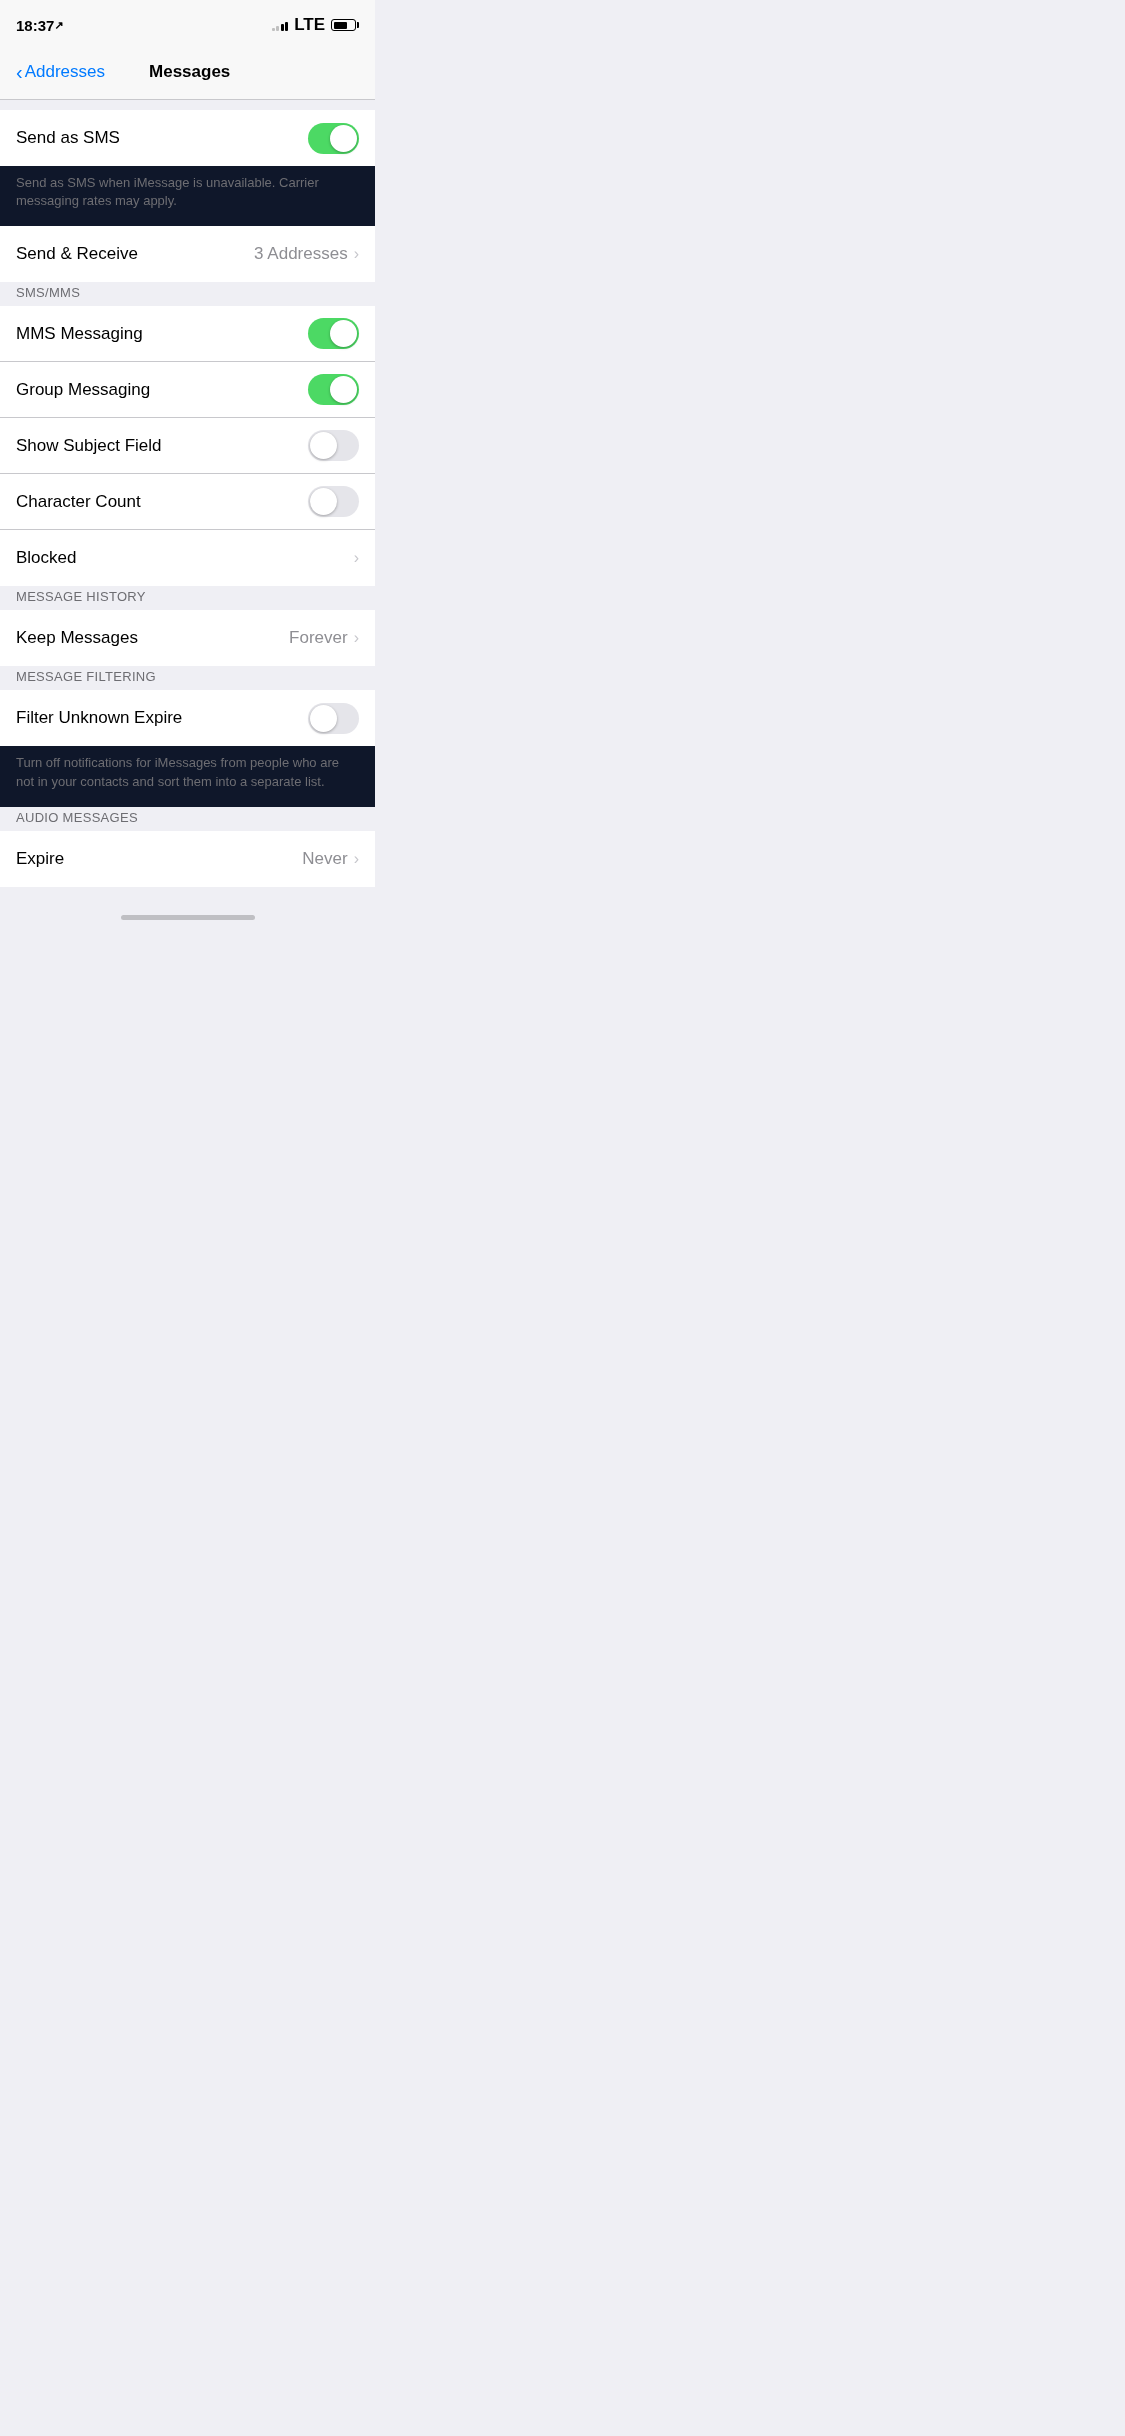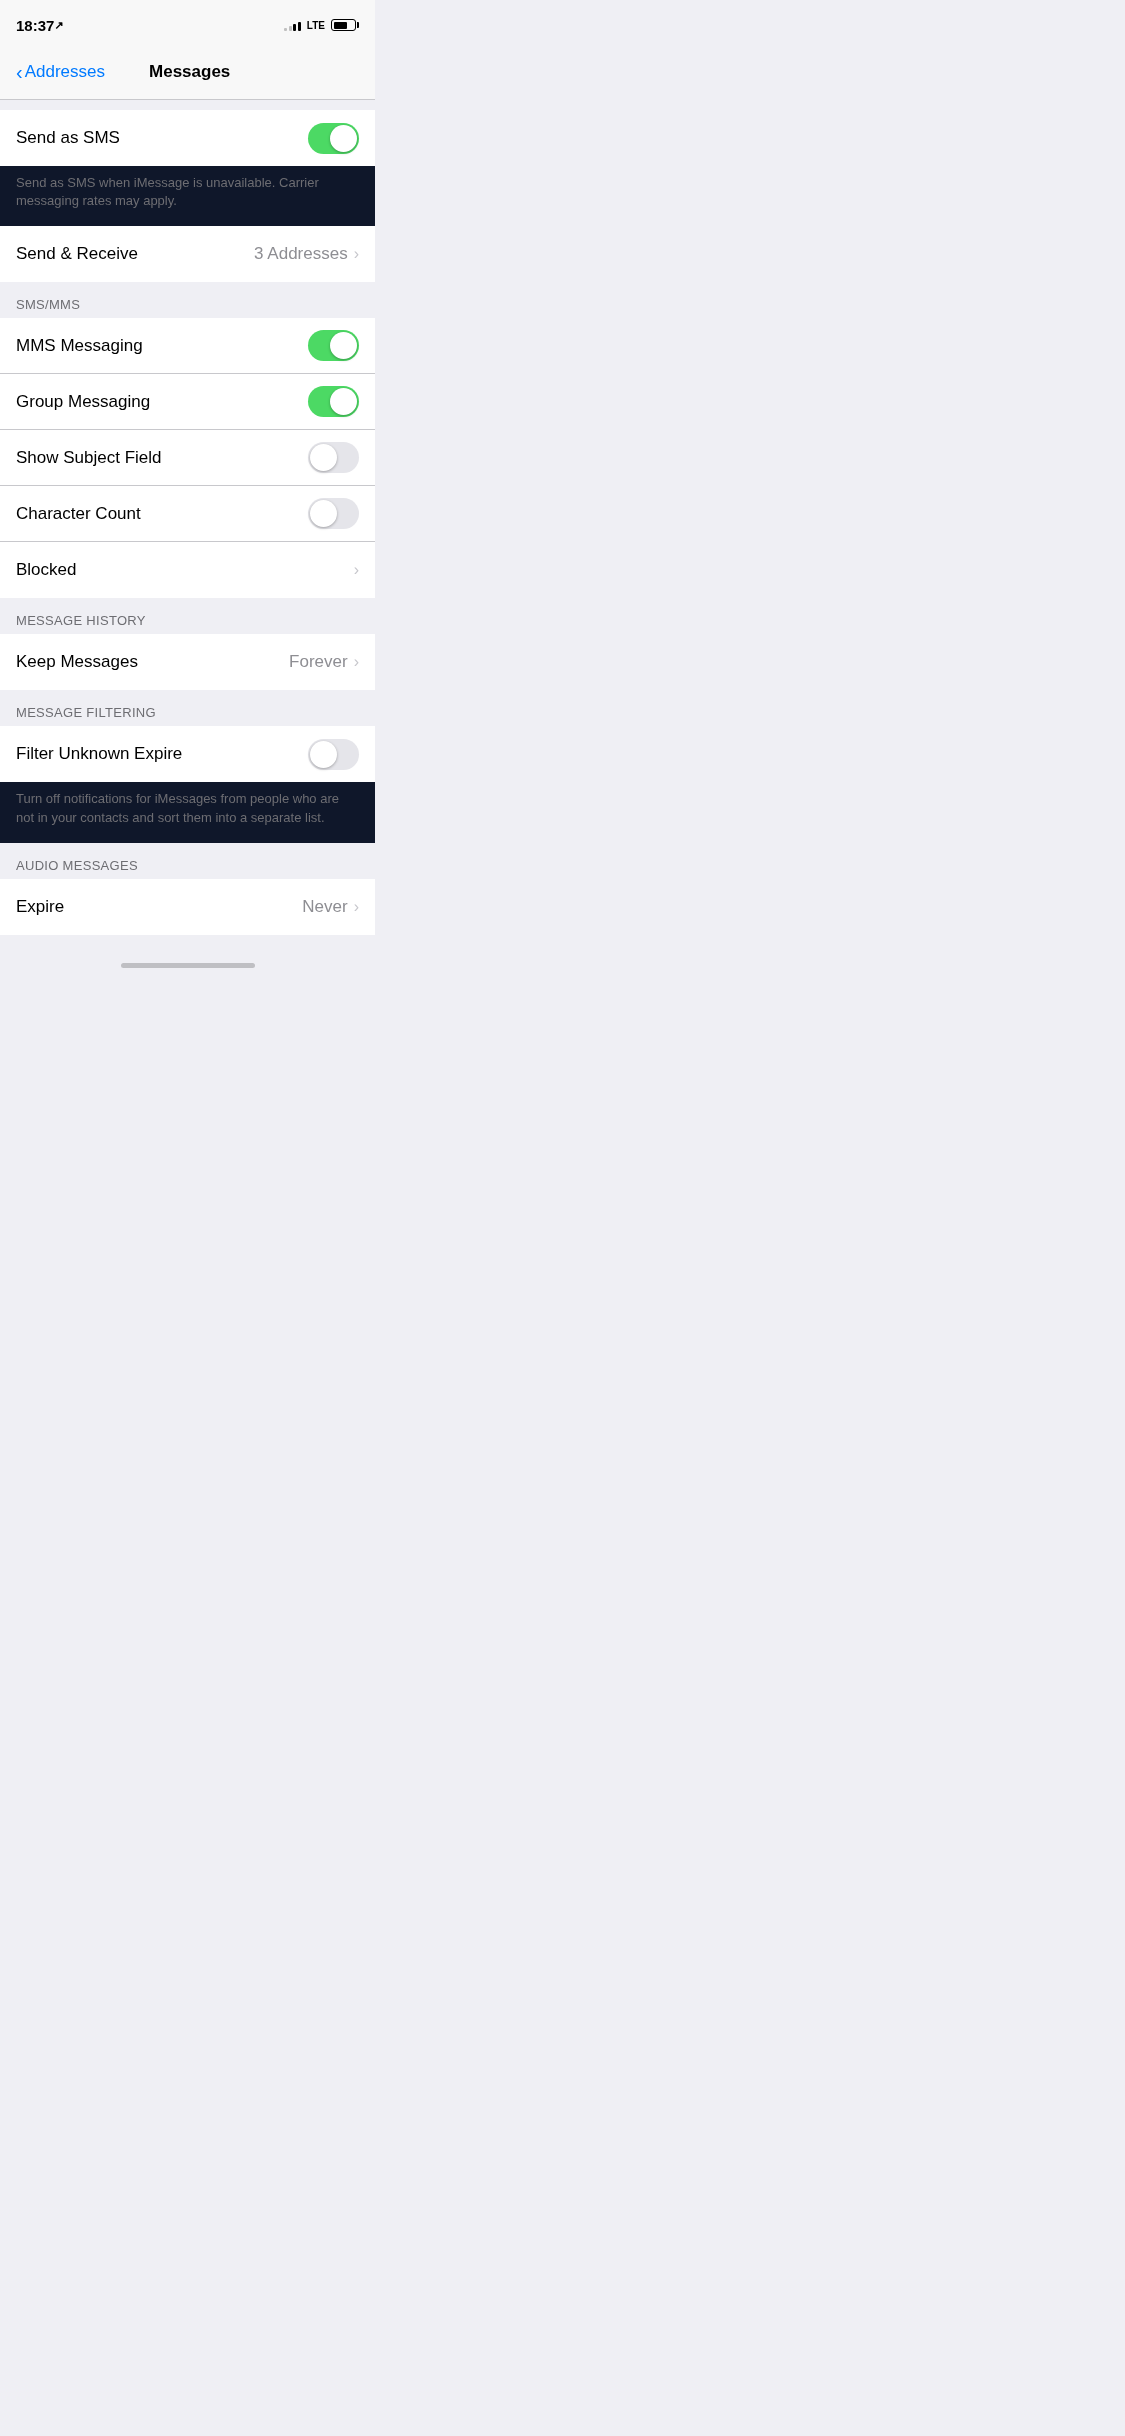--- a/index.html
+++ b/index.html
@@ -46,21 +46,21 @@
 
     .signal-bar {
       width: 3px;
       background: #000;
       border-radius: 1px;
     }
 
     .signal-bar.empty { background: #c0c0c0; }
 
     .lte-text {
-      font-size: 10px;
+      font-size: 17px;
       font-weight: 600;
     }
 
     .battery {
       display: flex;
       align-items: center;
     }
 
     .battery-body {
       width: 25px;
@@ -120,21 +120,21 @@
       text-align: center;
     }
 
     .nav-right {
       flex: 1;
     }
 
     
     .section-gap {
       background: #efeff4;
-      height: 36px;
+      height: 24px;
       display: flex;
       align-items: flex-end;
       padding: 0 16px 6px;
     }
 
     .section-gap.small {
       height: 10px;
     }
 
     .section-label {

